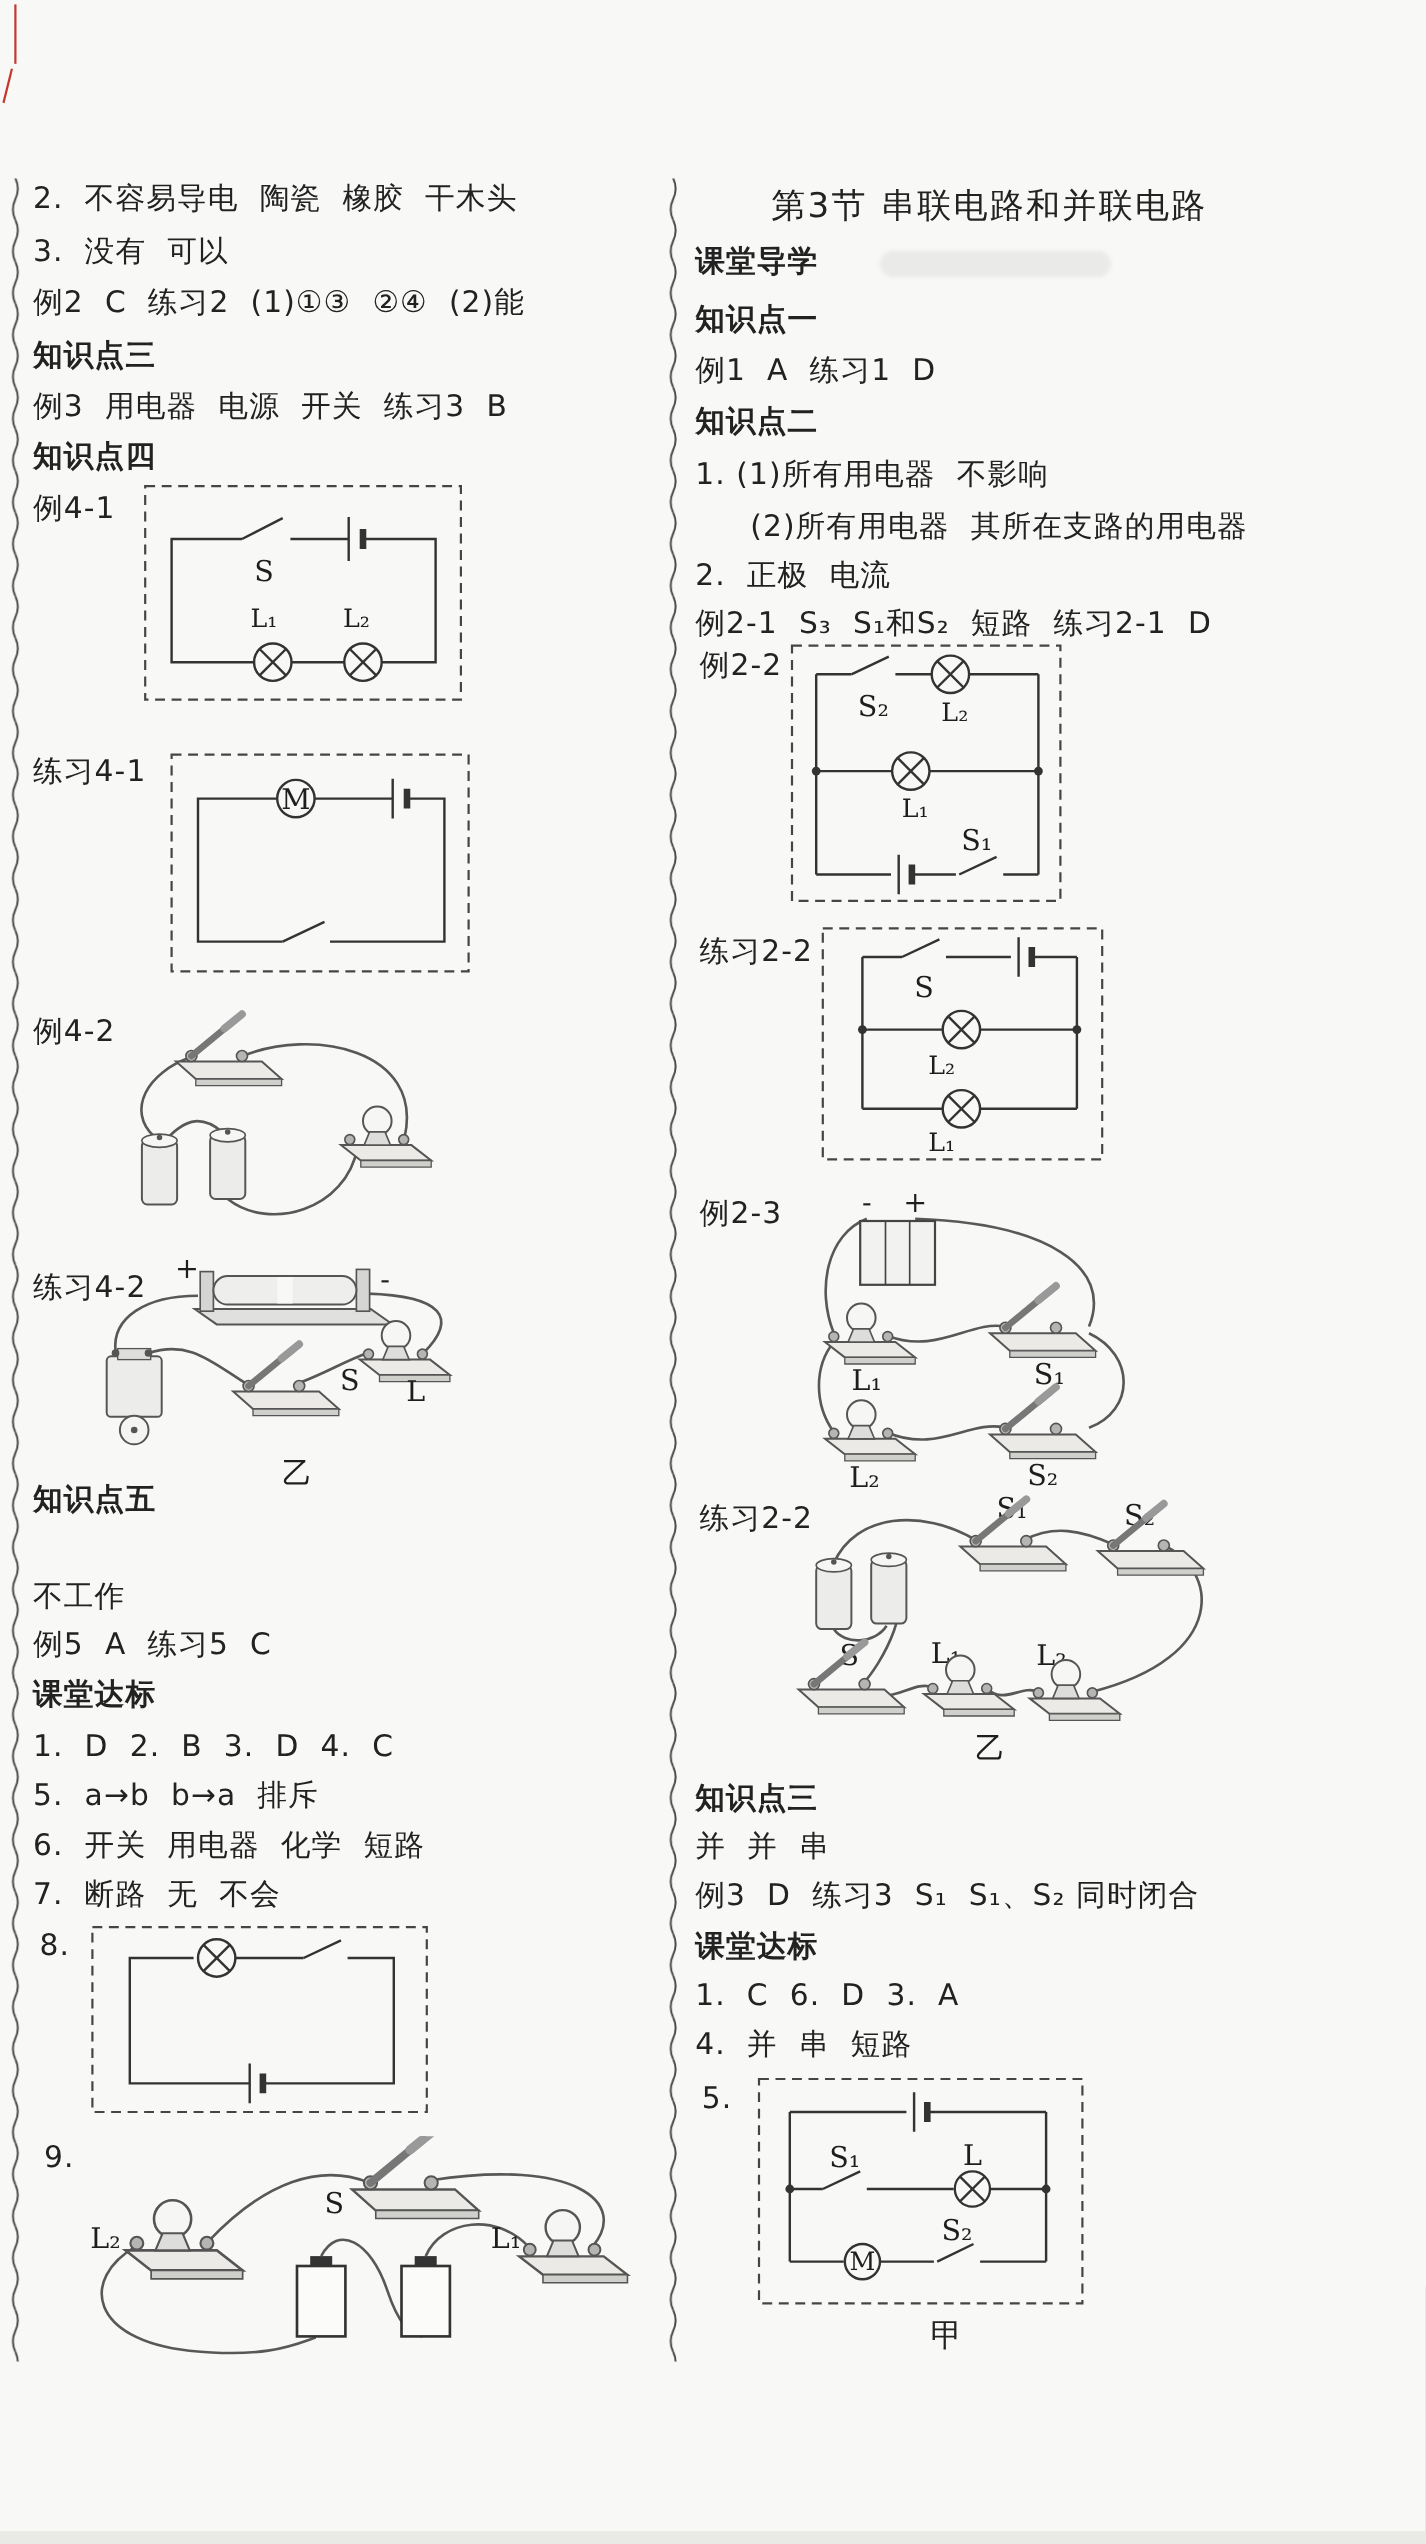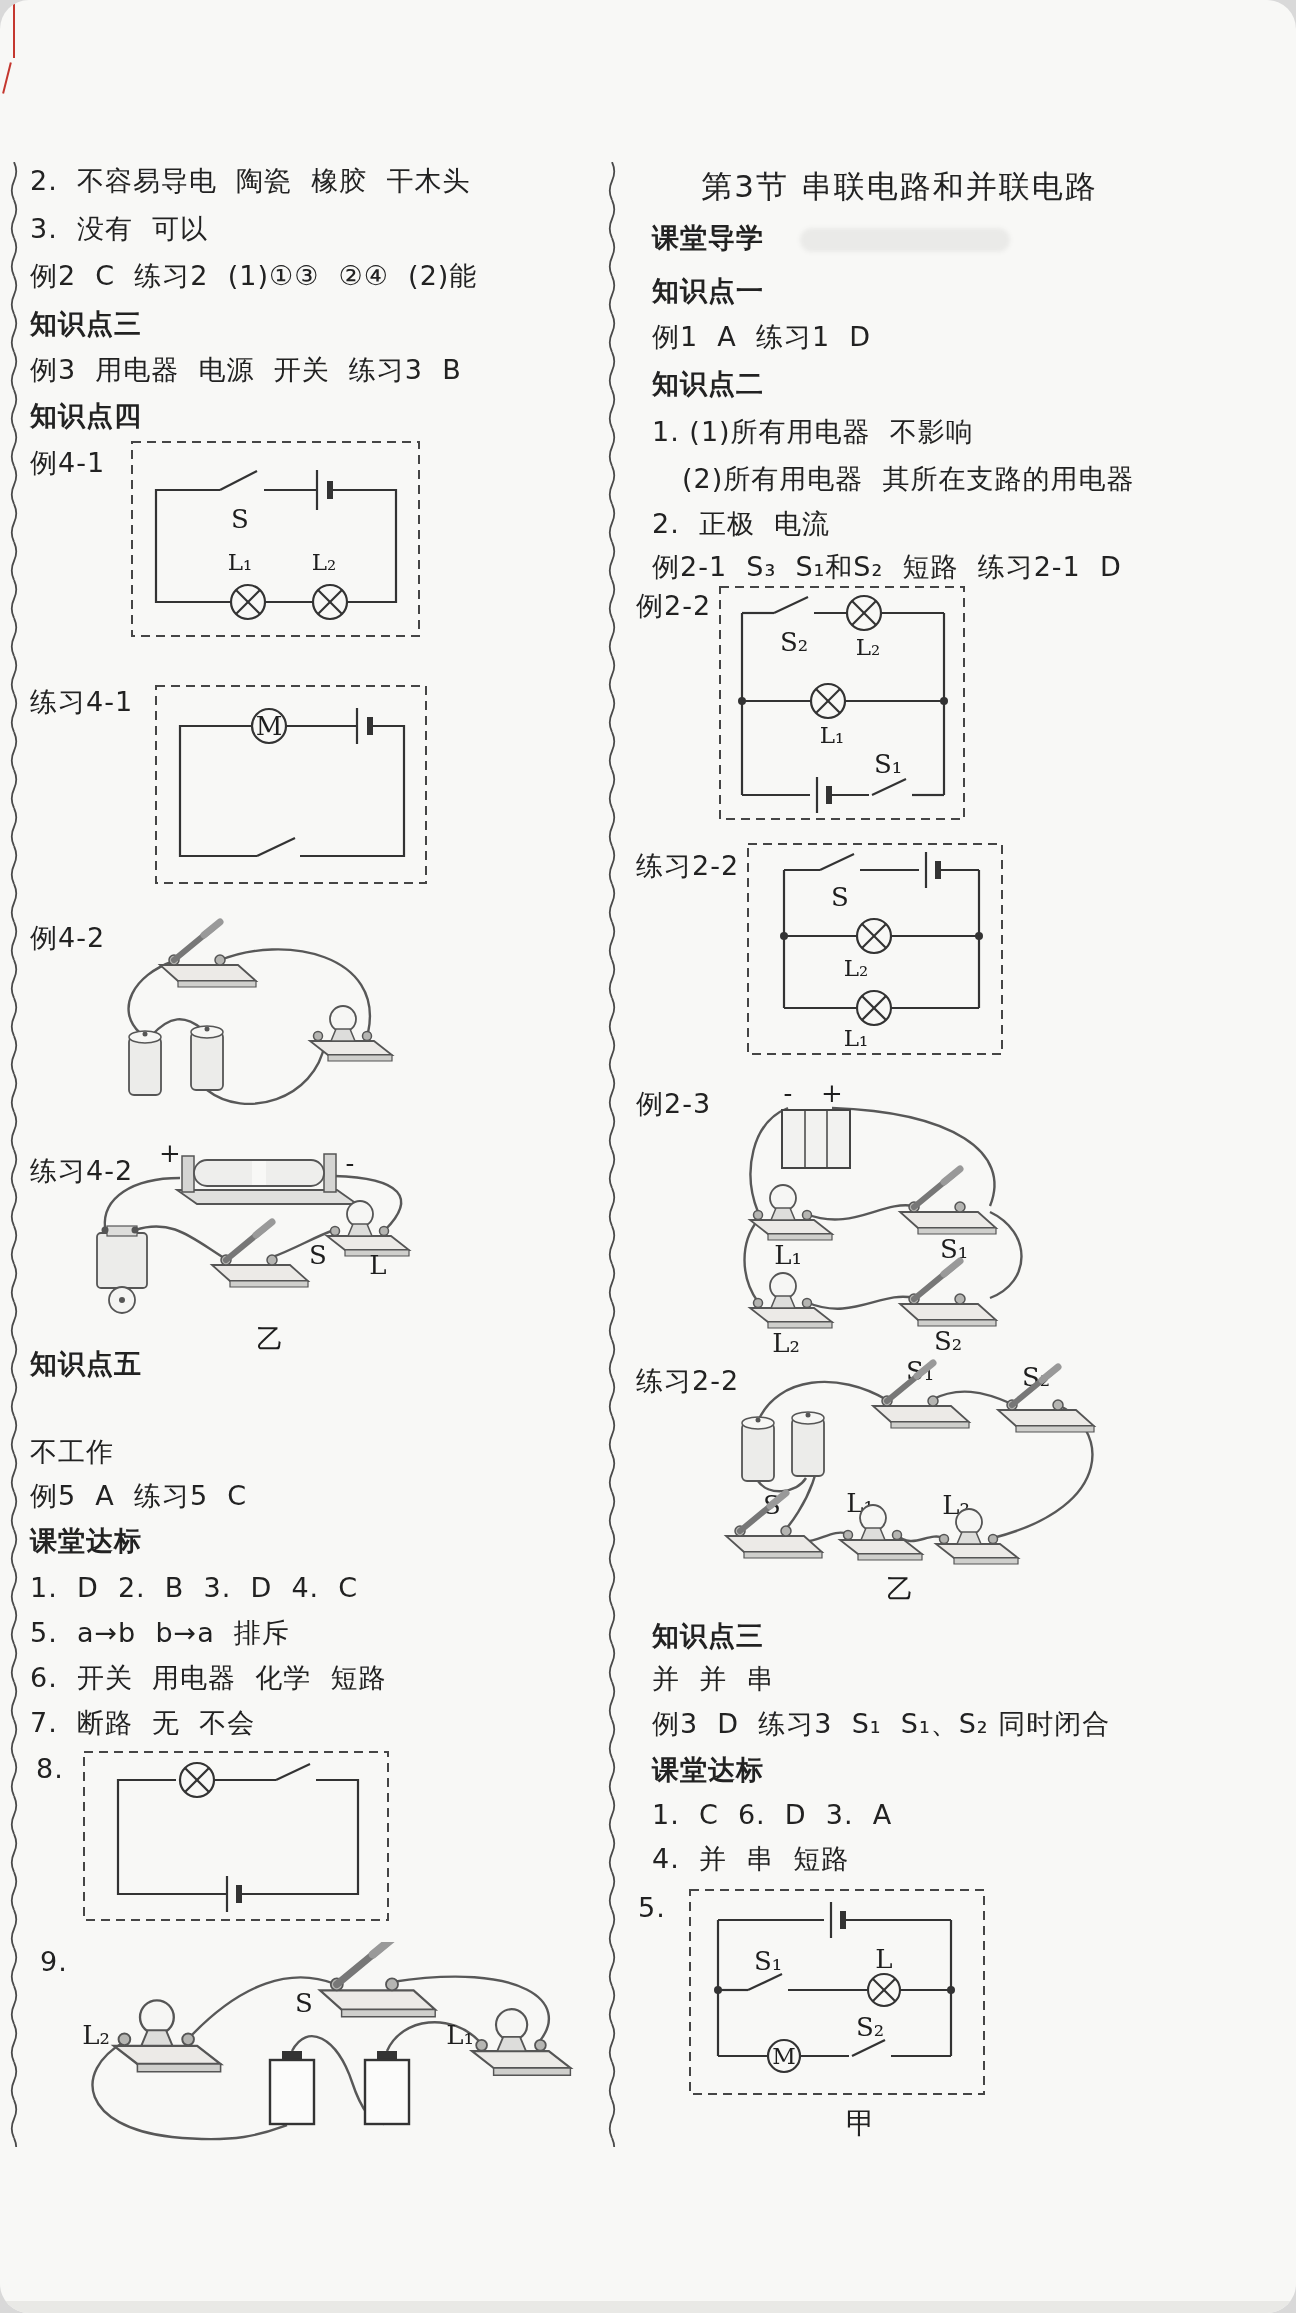--- a/index.html
+++ b/index.html
@@ -1,20 +1,20 @@
 <!DOCTYPE html>
 <html><head>
 <meta charset="utf-8">
 <style>
   html,body{margin:0;padding:0;background:#d9d9d9;}
   .page{position:relative;width:1296px;height:2313px;margin:0 auto;background:#f8f8f6;
-        overflow:hidden;font-family:"DejaVu Sans",sans-serif;color:#222;border-radius:29px;}
+        overflow:hidden;font-family:"DejaVu Sans",sans-serif;color:#222;}
   .abs{position:absolute;}
   .ln{position:absolute;left:30px;font-size:27px;line-height:1.2;white-space:pre-wrap;color:#222;letter-spacing:1px;}
-  .rln{left:632px;margin-left:20px;}
+  .rln{left:632px;}
   .bold{font-weight:700;}
   .heading{position:absolute;left:632px;width:535px;text-align:center;font-size:31px;font-weight:400;letter-spacing:2px;}
   .dash{fill:none;stroke:#454545;stroke-width:2;stroke-dasharray:9 6;}
   .wire{fill:none;stroke:#333;stroke-width:2.2;}
   .pw{fill:none;stroke:#585858;stroke-width:2.4;}
   .comp{fill:#f8f8f6;stroke:#333;stroke-width:2.2;}
   .dot{fill:#333;}
   .bthin{stroke:#333;stroke-width:2.2;}
   .bthick{stroke:#333;stroke-width:6;}
   text.slab{font-family:"DejaVu Serif",serif;font-size:23px;fill:#1e1e1e;}

